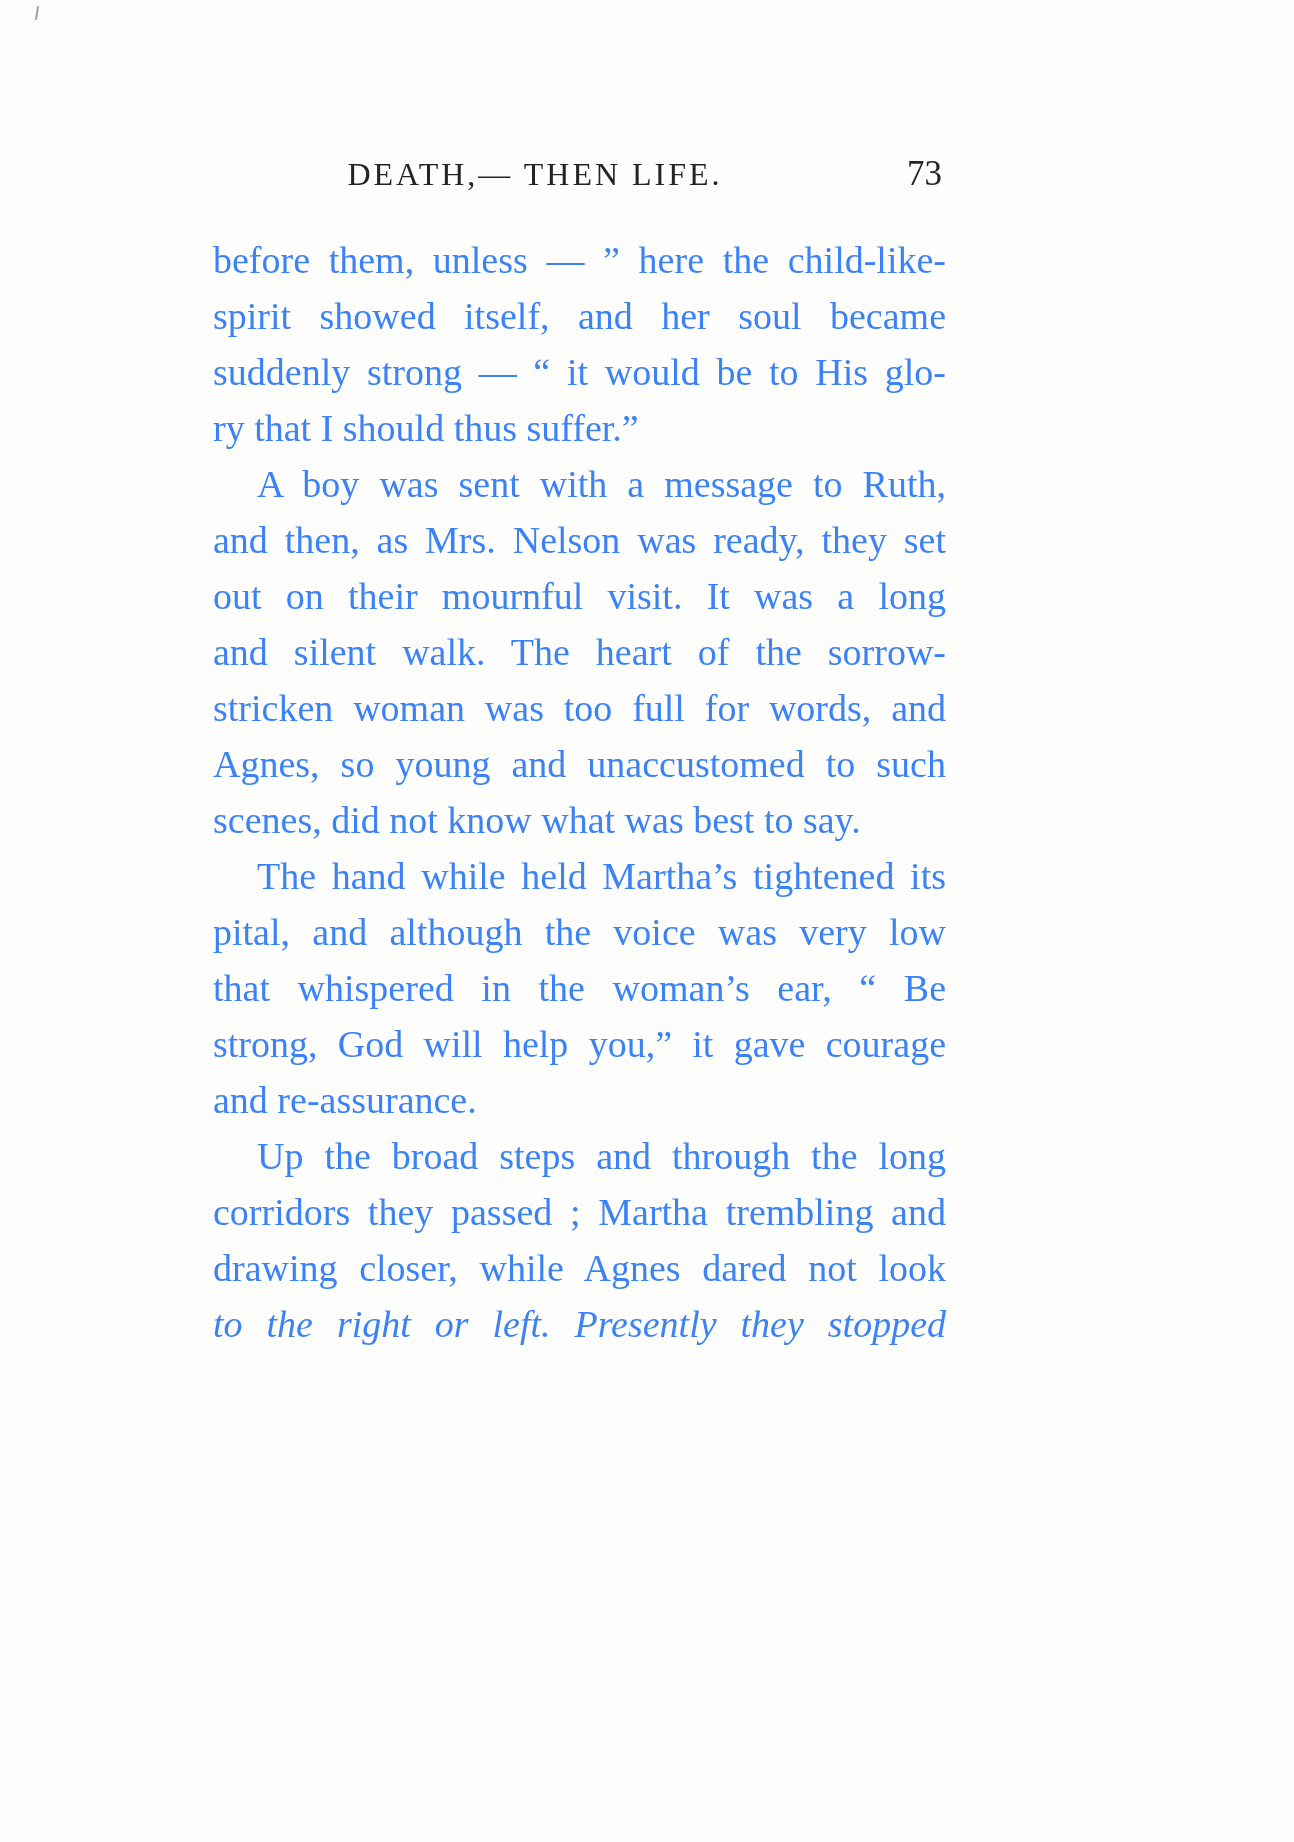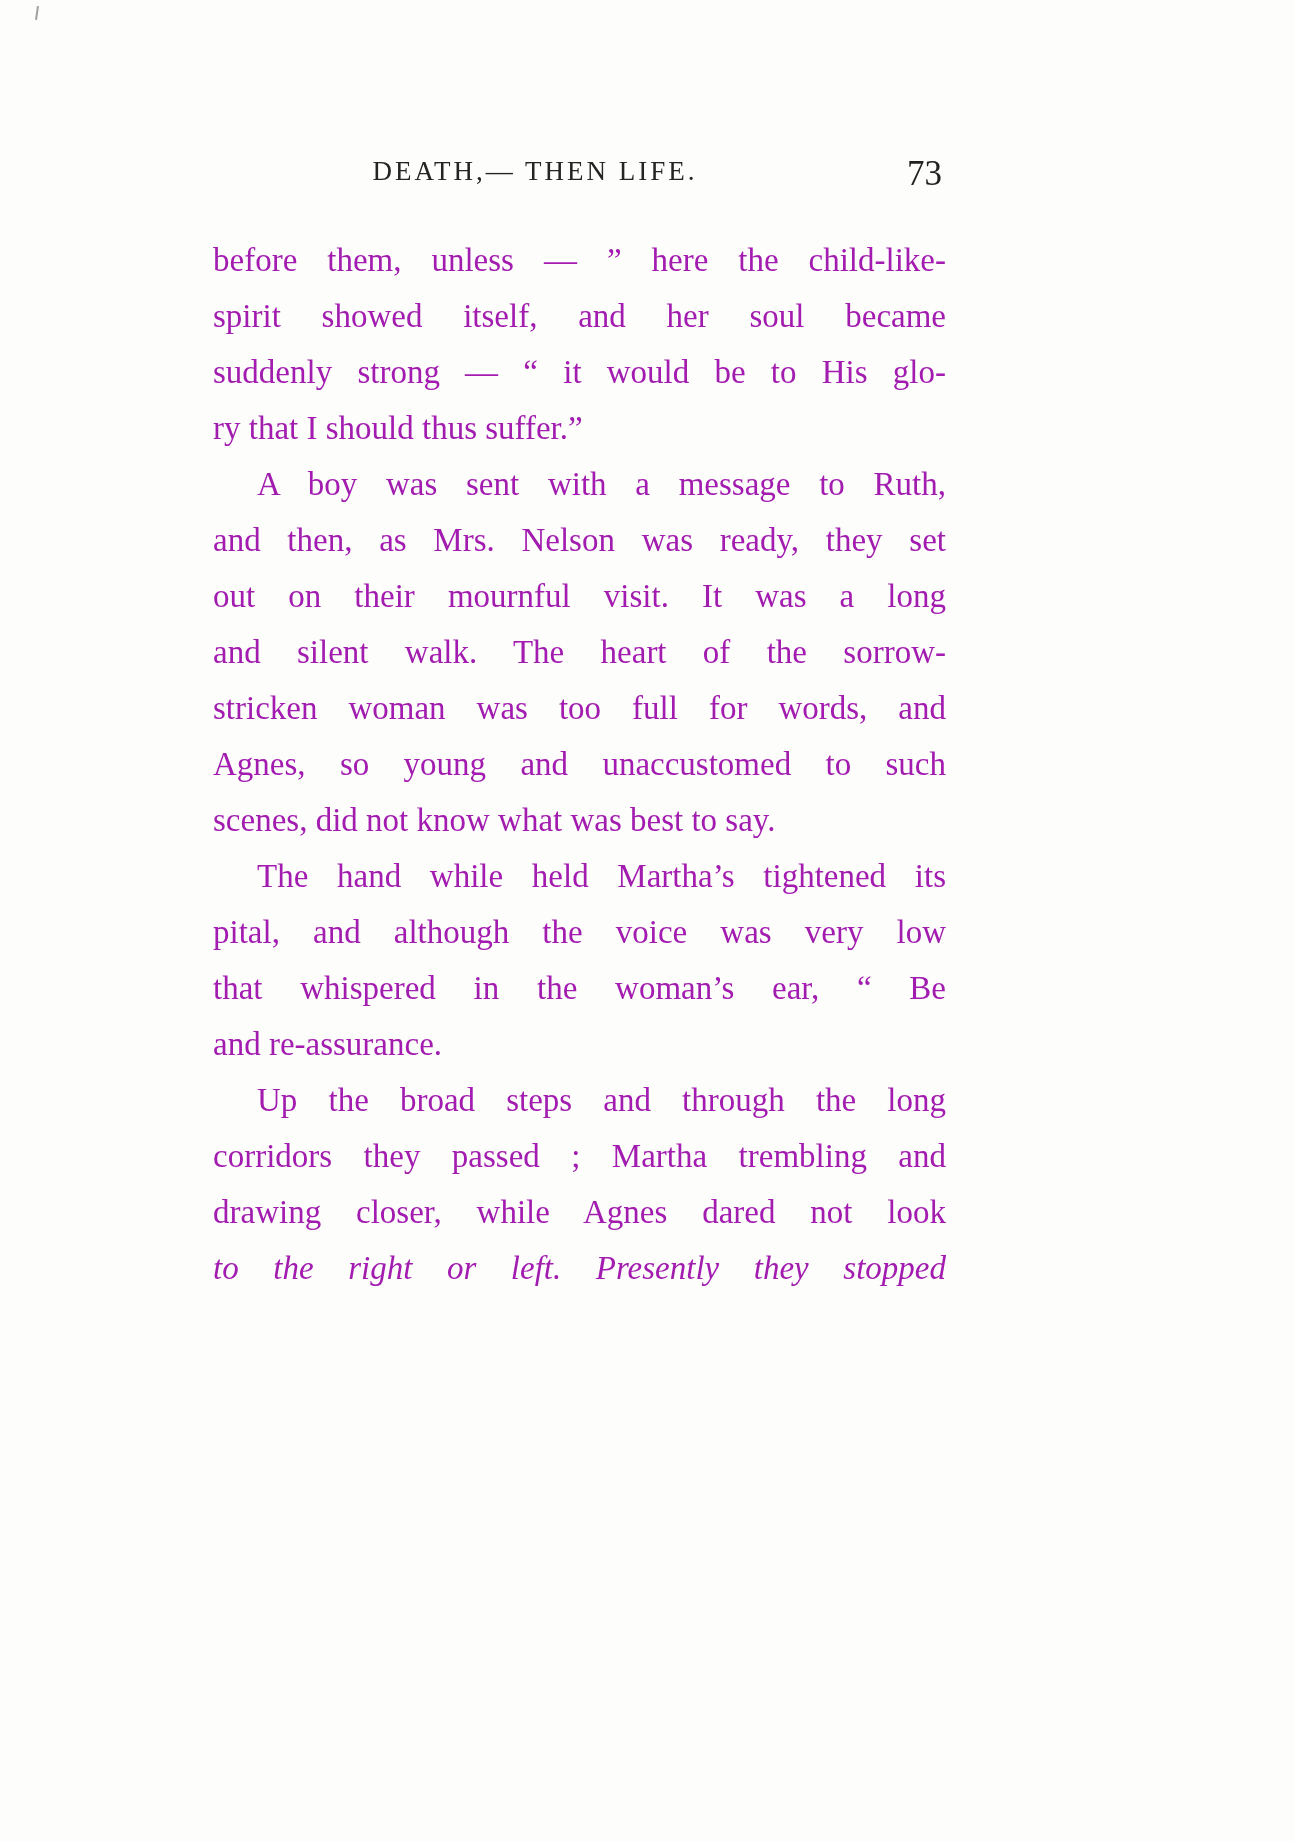--- a/index.html
+++ b/index.html
@@ -31,41 +31,41 @@
     top: 156px;
     left: 212px;
     width: 736px;
     height: 40px;
   }
   .running-header {
     position: absolute;
     left: 0;
     right: 90px;
     text-align: center;
-    font-size: 27px;
+    font-size: 32px;
     letter-spacing: 3px;
     font-weight: 500;
     color: #242424;
     white-space: nowrap;
   }
   .page-number {
     position: absolute;
     right: 6px;
     top: -2px;
     font-size: 35px;
     color: #222;
   }
   .text-block {
     position: absolute;
     top: 232px;
     left: 213px;
     width: 733px;
-    font-size: 33px;
+    font-size: 38px;
     line-height: 56px;
-    color: #a21caf;
+    color: #3b82f6;
   }
   .paragraph {
     margin: 0;
   }
   .line {
     text-align: justify;
     text-align-last: justify;
     white-space: normal;
   }
   .line.last {
@@ -103,20 +103,21 @@
         <div class="line">out on their mournful visit. It was a long</div>
         <div class="line">and silent walk. The heart of the sorrow-</div>
         <div class="line">stricken woman was too full for words, and</div>
         <div class="line">Agnes, so young and unaccustomed to such</div>
         <div class="line last">scenes, did not know what was best to say.</div>
       </div>
       <div class="paragraph indent">
         <div class="line first">The hand while held Martha’s tightened its</div>
         <div class="line">pital, and although the voice was very low</div>
         <div class="line">that whispered in the woman’s ear, “ Be</div>
+        <div class="line">strong, God will help you,” it gave courage</div>
         <div class="line last">and re-assurance.</div>
       </div>
       <div class="paragraph indent">
         <div class="line first">Up the broad steps and through the long</div>
         <div class="line">corridors they passed ; Martha trembling and</div>
         <div class="line">drawing closer, while Agnes dared not look</div>
         <div class="line last justified">to the right or left. Presently they stopped</div>
       </div>
     </div>
 </div>

